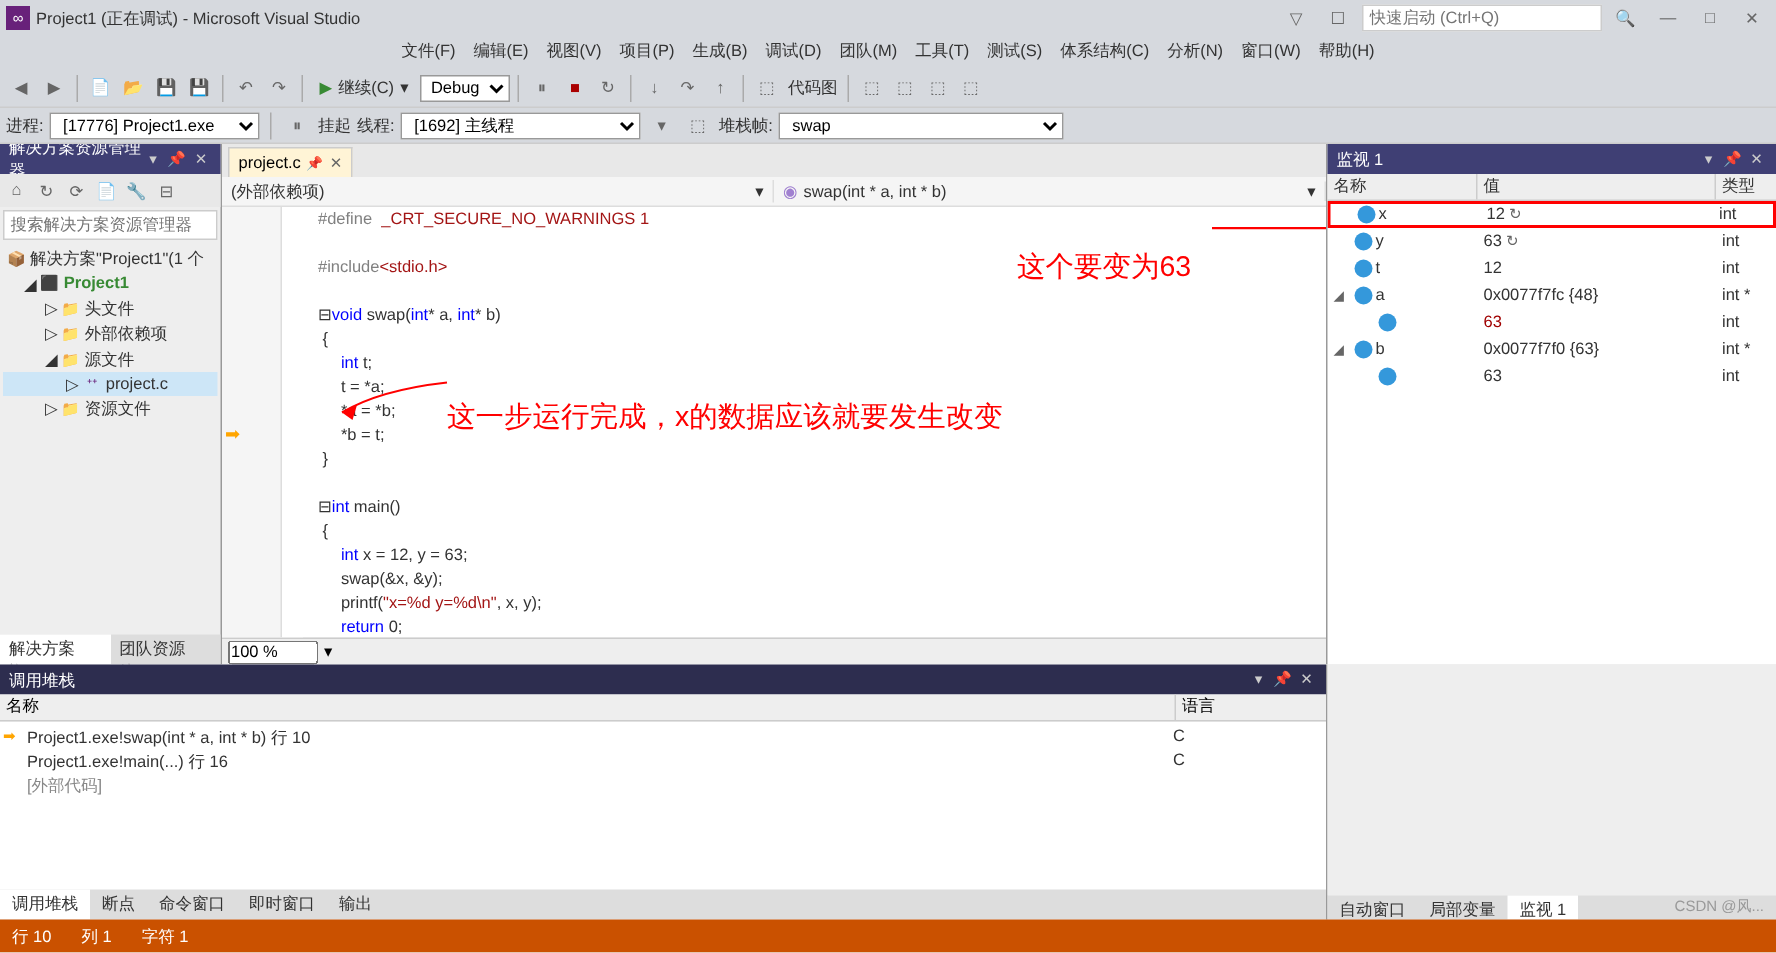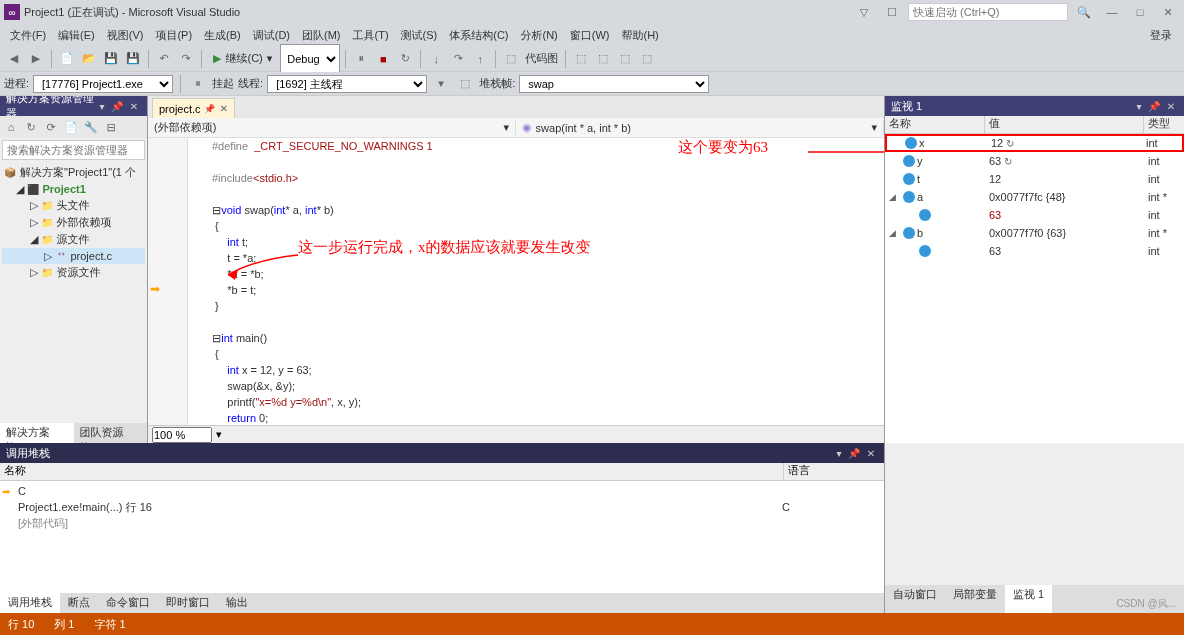--- a/index.html
+++ b/index.html
@@ -3,29 +3,29 @@
 <meta charset="utf-8">
 <style>
 * { margin: 0; padding: 0; box-sizing: border-box; font-family: 'Microsoft YaHei', 'Segoe UI', sans-serif; font-size: 11px; }
 body { background: #eee; height: 635px; width: 1184px; overflow: hidden; display: flex; flex-direction: column; }
 .titlebar { height: 24px; background: #d6d9de; display: flex; align-items: center; padding: 0 4px; }
 .titlebar-logo { width: 16px; height: 16px; background: #68217a; margin-right: 4px; display: flex; align-items: center; justify-content: center; color: #fff; font-size: 10px; }
 .titlebar-title { flex: 1; color: #333; }
 .titlebar-controls { display: flex; align-items: center; gap: 4px; }
 .tb-ctrl { width: 24px; height: 18px; display: flex; align-items: center; justify-content: center; color: #666; cursor: pointer; }
 .quick-launch { width: 160px; height: 18px; border: 1px solid #ccc; background: #fff; padding: 0 4px; color: #aaa; }
-.menubar { height: 22px; background: #d6d9de; display: flex; align-items: center; padding: 0 4px; gap: 2px; }
+.menubar { height: 22px; background: #d6d9de; display: flex; align-items: center; padding: 0 4px; gap: 2px; flex-direction: column; }
 .menuitem { padding: 2px 6px; color: #333; cursor: pointer; }
 .signin { margin-left: auto; color: #333; padding: 2px 8px; }
 .toolbar { height: 26px; background: #d6d9de; display: flex; align-items: center; padding: 0 4px; gap: 2px; border-bottom: 1px solid #ccc; }
 .tb-btn { width: 20px; height: 20px; display: flex; align-items: center; justify-content: center; cursor: pointer; color: #666; }
 .tb-sep { width: 1px; height: 18px; background: #aaa; margin: 0 3px; }
 .tb-continue { display: flex; align-items: center; gap: 4px; padding: 0 6px; color: #333; }
 .tb-continue .play { color: #388a34; }
-.tb-dd { height: 30px; border: 1px solid #999; background: #fff; padding: 0 2px; min-width: 60px; }
+.tb-dd { height: 18px; border: 1px solid #999; background: #fff; padding: 0 2px; min-width: 60px; }
 .toolbar2 { height: 24px; background: #d6d9de; display: flex; align-items: center; padding: 0 4px; gap: 4px; border-bottom: 1px solid #ccc; }
 .tb-lbl { color: #333; }
 .tb-input { height: 18px; border: 1px solid #999; background: #fff; padding: 0 4px; }
 .main-area { flex: 1; display: flex; overflow: hidden; }
 .panel-header { height: 20px; background: #3f3f74; color: #fff; display: flex; align-items: center; padding: 0 6px; }
 .panel-header.dark { background: #2d2d4f; }
 .panel-title { flex: 1; }
 .panel-icons { display: flex; gap: 2px; }
 .panel-icon { width: 14px; height: 14px; color: #ccc; cursor: pointer; font-size: 10px; display: flex; align-items: center; justify-content: center; }
 .solution-panel { width: 148px; background: #eee; display: flex; flex-direction: column; border-right: 1px solid #999; }
@@ -54,21 +54,21 @@
 .nav-dd { flex: 1; padding: 0 6px; color: #333; border-right: 1px solid #ddd; display: flex; align-items: center; }
 .code-area { flex: 1; display: flex; font-family: Consolas, monospace; font-size: 12px; position: relative; overflow: hidden; }
 .gutter { width: 40px; background: #f5f5f5; border-right: 1px solid #ddd; position: relative; }
 .outline-bar { width: 14px; background: #fff; }
 .bp-arrow { position: absolute; left: 2px; color: #ffa500; font-size: 12px; }
 .code-lines { flex: 1; padding-left: 10px; line-height: 16px; color: #333; white-space: pre; }
 .kw { color: #0000ff; }
 .str { color: #a31515; }
 .inc { color: #a31515; }
 .def { color: #808080; }
-.annotation { position: absolute; color: #ff0000; font-size: 15px; font-family: Liberation Serif, serif; font-weight: normal; }
+.annotation { position: absolute; color: #ff0000; font-size: 19px; font-family: Liberation Sans, sans-serif; font-weight: normal; margin-top: 27px; }
 .arrow-red { position: absolute; }
 .zoom-bar { height: 18px; background: #eee; border-top: 1px solid #ccc; display: flex; align-items: center; padding: 0 4px; }
 .zoom-val { width: 60px; }
 .watch-panel { width: 300px; background: #fff; display: flex; flex-direction: column; border-left: 1px solid #999; }
 .watch-header-row { height: 18px; background: #eee; display: flex; border-bottom: 1px solid #ccc; color: #333; }
 .watch-col-n { width: 100px; padding: 0 4px; border-right: 1px solid #ccc; }
 .watch-col-v { flex: 1; padding: 0 4px; border-right: 1px solid #ccc; }
 .watch-col-t { width: 40px; padding: 0 4px; }
 .watch-body { flex: 1; overflow: auto; }
 .watch-row { height: 18px; display: flex; align-items: center; color: #333; }
@@ -87,21 +87,21 @@
 .cs-body { flex: 1; padding: 2px; }
 .cs-row { height: 16px; display: flex; align-items: center; }
 .cs-arrow { width: 16px; color: #ffa500; font-size: 10px; }
 .cs-text { flex: 1; color: #333; }
 .cs-lang { width: 100px; color: #333; }
 .cs-ext { color: #888; }
 .cs-tabs { height: 20px; background: #ddd; display: flex; }
 .cs-tab { padding: 2px 8px; color: #333; cursor: pointer; }
 .cs-tab.active { background: #fff; }
 .bottom-right-panel { width: 300px; background: #eee; display: flex; flex-direction: column; border-left: 1px solid #999; }
-.br-tabs { height: 28px; background: #ddd; display: flex; justify-content: flex-start; text-align: right; }
+.br-tabs { height: 16px; background: #ddd; display: flex; justify-content: flex-start; text-align: right; }
 .br-tab { padding: 2px 8px; color: #333; cursor: pointer; }
 .br-tab.active { background: #fff; }
 .statusbar { height: 22px; background: #ca5100; color: #fff; display: flex; align-items: center; padding: 0 8px; }
 .status-left { flex: 1; }
 .status-right { display: flex; gap: 20px; align-items: center; }
 .bottom-container { display: flex; }
 .bottom-left { flex: 1; display: flex; flex-direction: column; }
 .watermark { position: absolute; bottom: 24px; right: 8px; color: #999; font-size: 10px; }
 </style>
 </head>
@@ -412,20 +412,21 @@
           <span class="panel-icon">✕</span>
         </div>
       </div>
       <div class="cs-header-row">
         <div class="cs-name-col">名称</div>
         <div class="cs-lang-col">语言</div>
       </div>
       <div class="cs-body" id="cs-rows">
           <div class="cs-row">
             <span class="cs-arrow">➡</span>
+            <span class="cs-text">Project1.exe!swap(int * a, int * b) 行 10</span>
             <span class="cs-lang">C</span>
           </div>
           <div class="cs-row">
             <span class="cs-arrow"></span>
             <span class="cs-text">Project1.exe!main(...) 行 16</span>
             <span class="cs-lang">C</span>
           </div>
           <div class="cs-row">
             <span class="cs-arrow"></span>
             <span class="cs-text cs-ext">[外部代码]</span>

